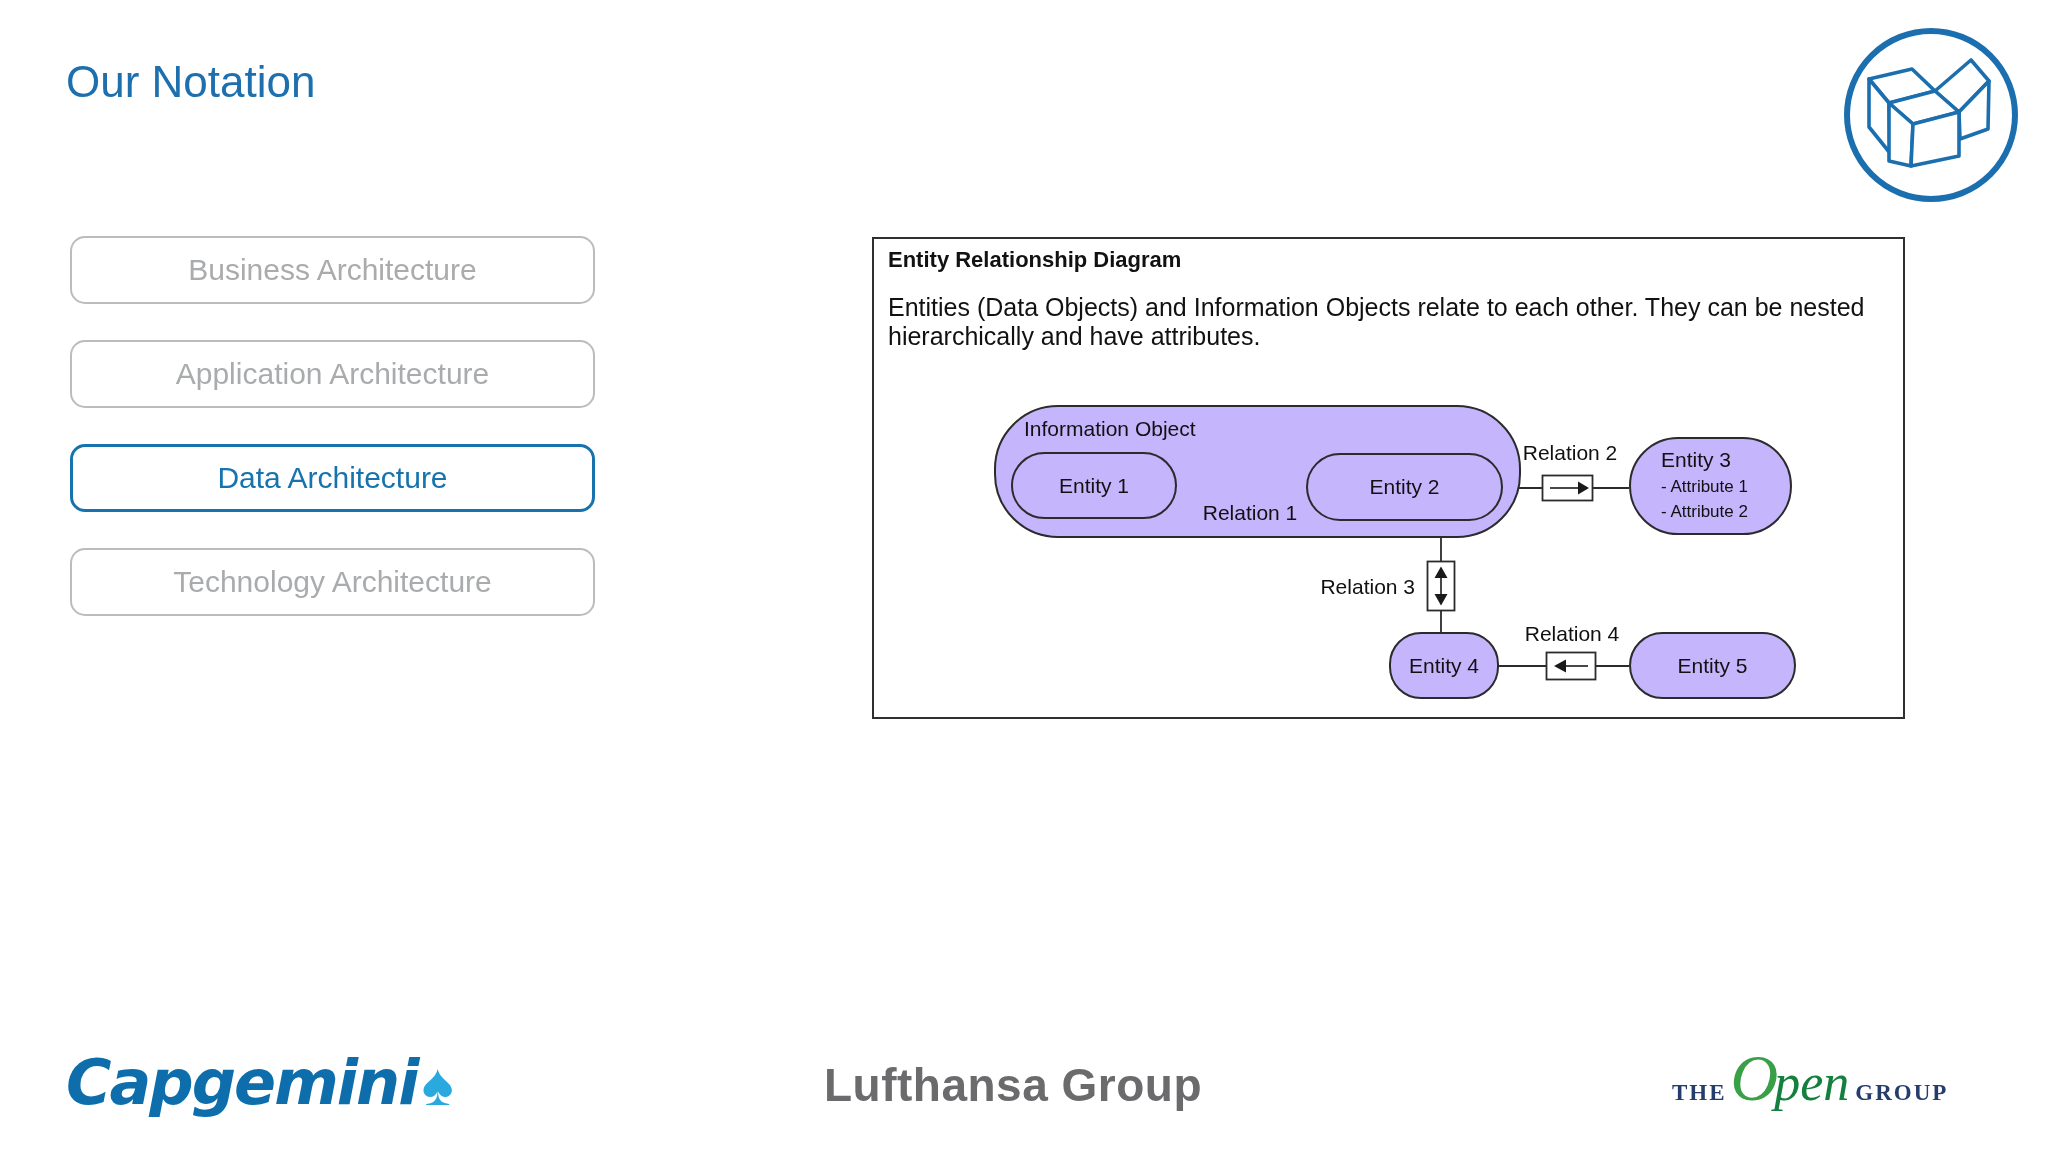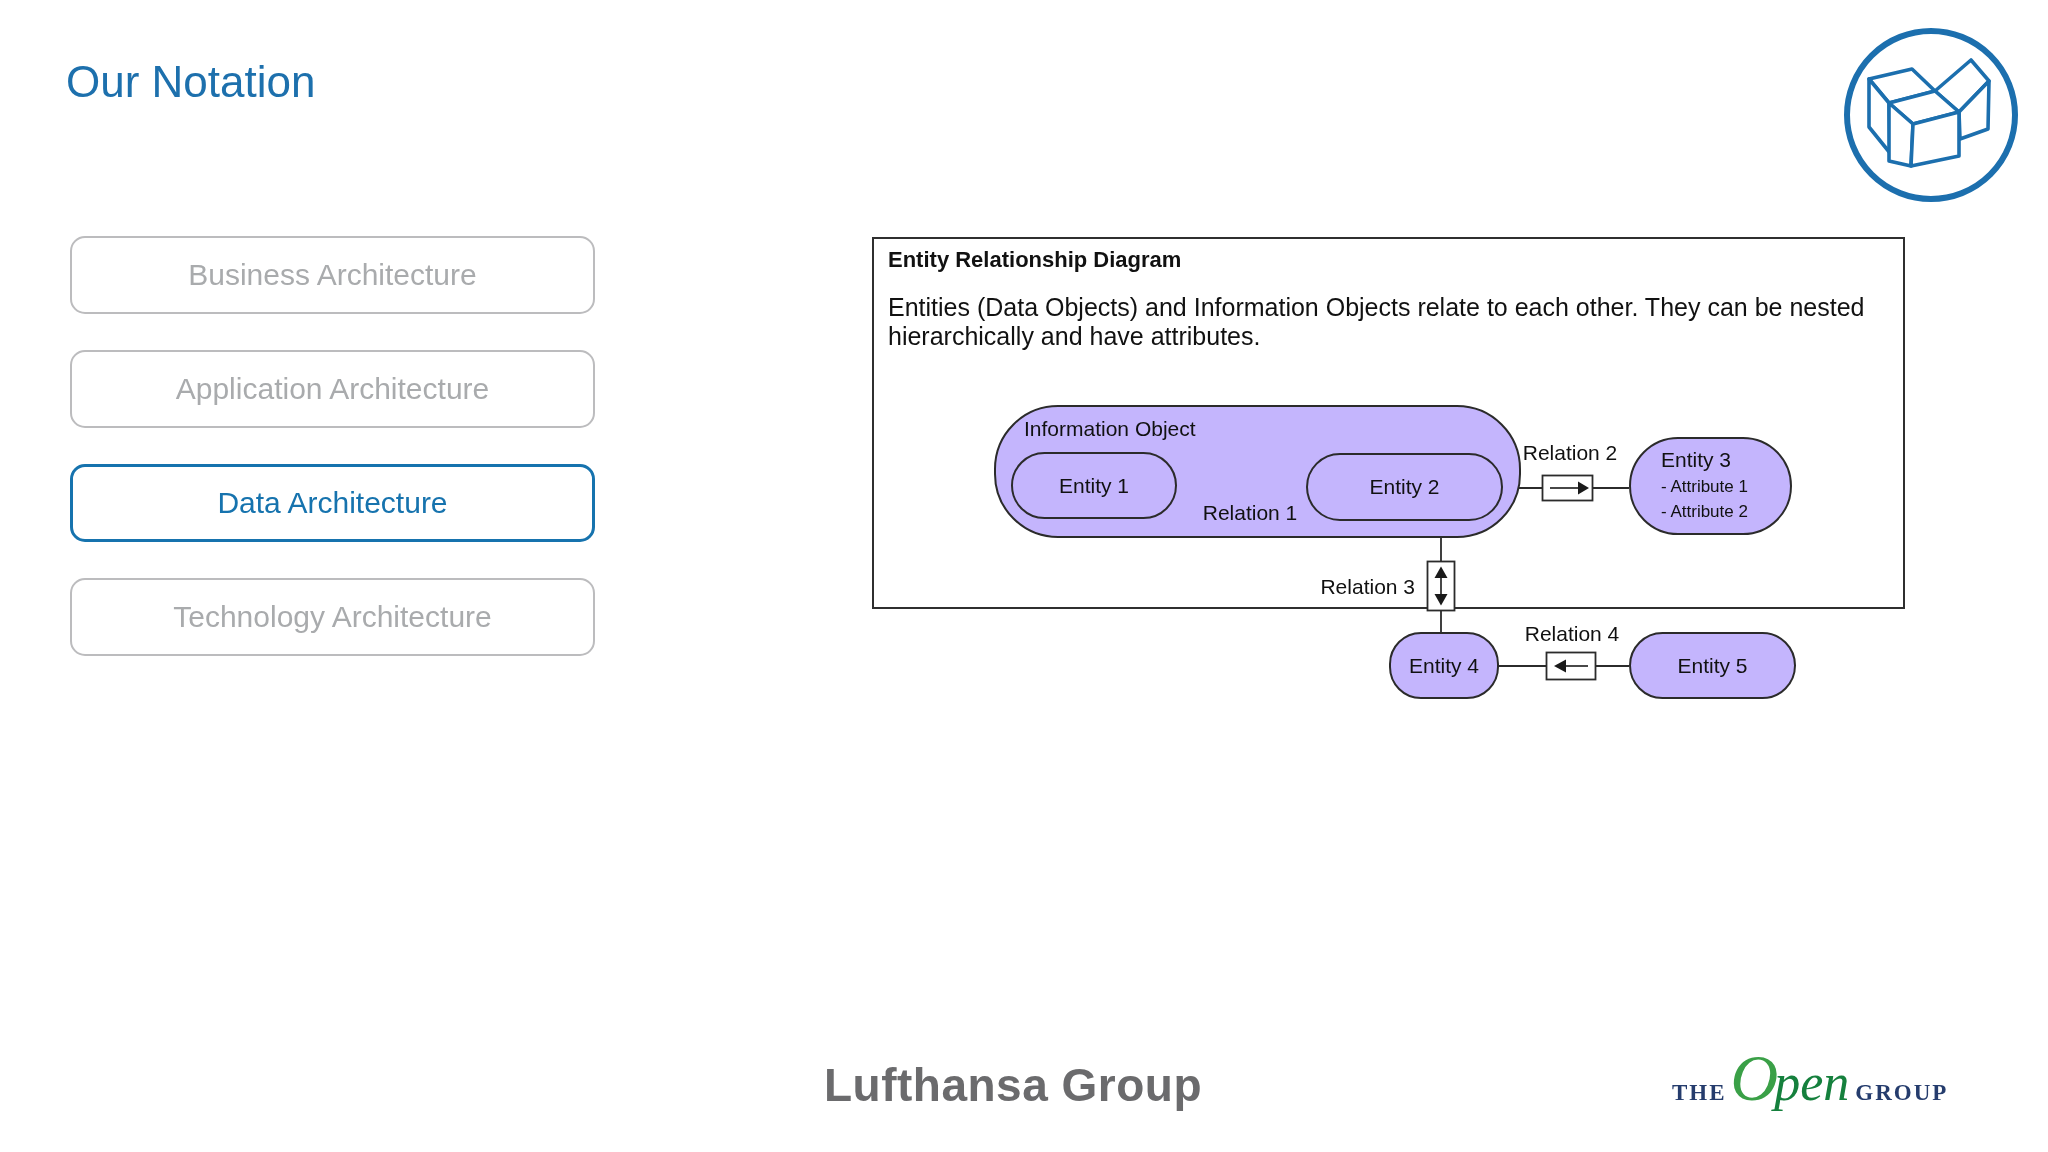--- a/index.html
+++ b/index.html
@@ -8,32 +8,32 @@
     font-family:"Liberation Sans", sans-serif;color:#1a1a1a;
   }
   
   .page-title{
     position:absolute;left:66px;top:48px;font-size:44px;line-height:68px;
     color:#1d70ad;font-weight:400;letter-spacing:0;
   }
   
   .nav{position:absolute;left:70px;top:236px;width:525px;}
   .nav-btn{
-    box-sizing:border-box;width:525px;height:78px;margin-bottom:36px;
+    box-sizing:border-box;width:525px;height:68px;margin-bottom:36px;
     border:2.5px solid #bcbcbe;border-radius:15px;background:#ffffff;
     display:flex;align-items:center;justify-content:center;
     font-size:30px;color:#a9abad;cursor:pointer;
     font-family:"Liberation Sans", sans-serif;
   }
   .nav-btn.active{border:3.5px solid #1673ae;color:#1673ae;}
   
   .badge{position:absolute;left:1842px;top:26px;width:178px;height:178px;}
   
   .panel{
-    position:absolute;left:872px;top:237px;width:1033px;height:372px;
+    position:absolute;left:872px;top:237px;width:1033px;height:482px;
     border:2px solid #2f2f2f;box-sizing:border-box;background:#ffffff;
   }
   .panel-heading{position:absolute;left:14px;top:8px;font-size:22px;font-weight:bold;color:#111;}
   .panel-desc{position:absolute;left:14px;top:54px;width:990px;font-size:25px;line-height:29px;color:#111;}
   .shape{position:absolute;box-sizing:border-box;border:2px solid #2b2b2b;background:#c4b5fd;}
   .info-container{left:120px;top:166px;width:527px;height:133px;border-radius:64px;}
   .info-label{position:absolute;left:150px;top:178px;font-size:21px;color:#111;}
   .stadium{display:flex;align-items:center;justify-content:center;font-size:21px;color:#111;}
   .e1{left:137px;top:213px;width:166px;height:67px;border-radius:34px;}
   .e2{left:432px;top:214px;width:197px;height:68px;border-radius:34px;}
@@ -163,20 +163,24 @@
     <div class="shape stadium e5">
       <span>Entity 5</span>
     </div>
 
     <div class="rel-label r1">Relation 1</div>
     <div class="rel-label r2">Relation 2</div>
     <div class="rel-label r3">Relation 3</div>
     <div class="rel-label r4">Relation 4</div>
   </div>
 
+  <div class="cap-logo">
+    <span class="cap-text">Capgemini</span>
+    <span class="cap-spade">♠</span>
+  </div>
 
   <div class="lh-logo">Lufthansa Group</div>
 
   <div class="og-logo">
     <span class="og-the">THE</span>
     <span class="og-open-o">O</span>
     <span class="og-open-pen">pen</span>
     <span class="og-group">GROUP</span>
   </div>
 

